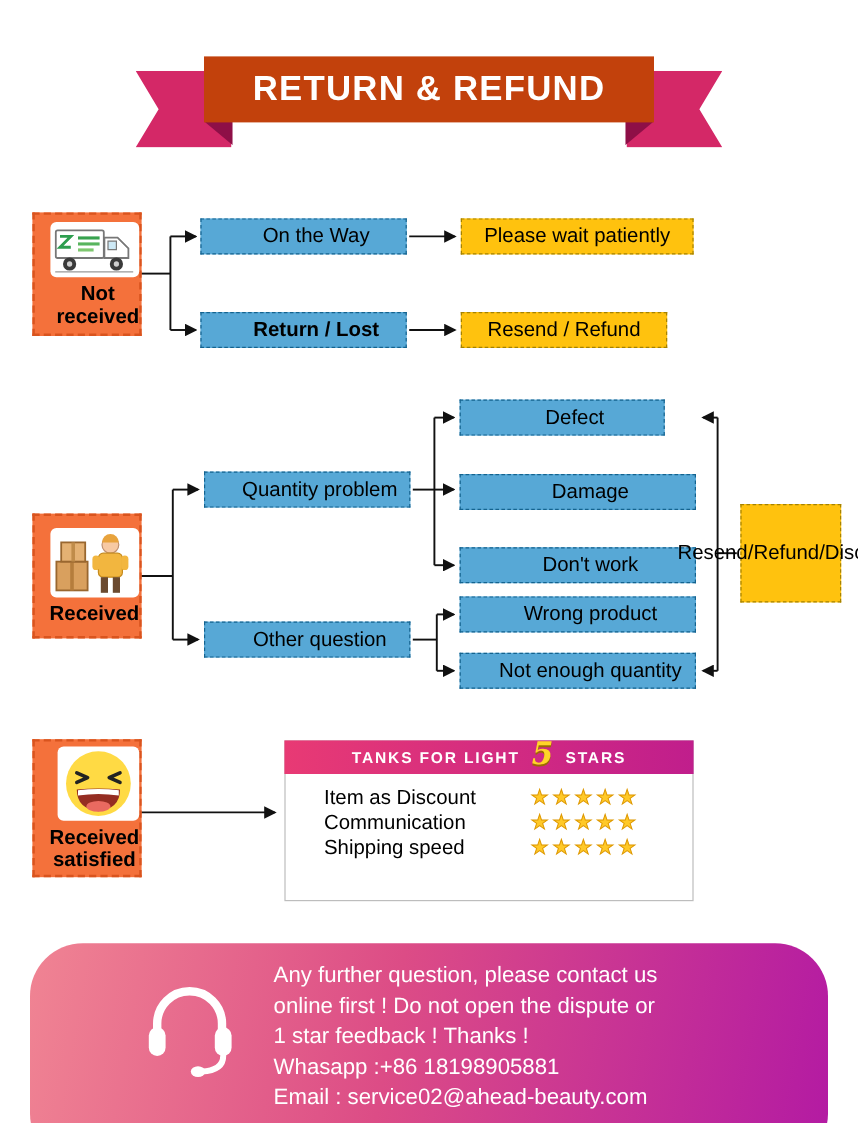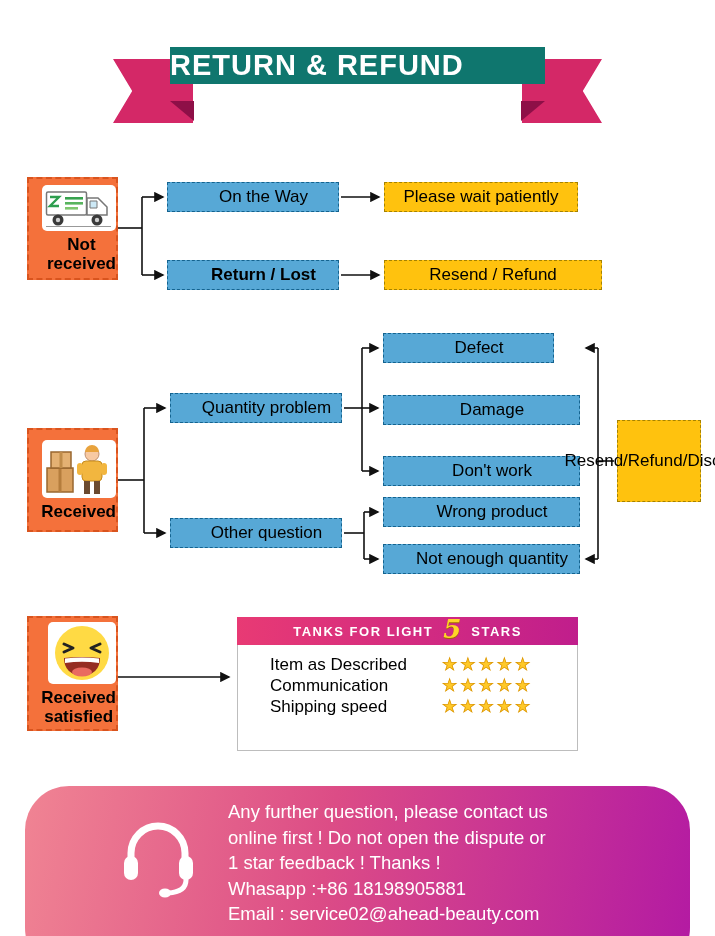--- a/index.html
+++ b/index.html
@@ -1,21 +1,21 @@
 <!DOCTYPE html>
 <html><head>
 <meta charset="utf-8">
 <style>
   * { margin:0; padding:0; box-sizing:border-box; }
   body { background:#fff; font-family:"Liberation Sans", sans-serif; }
   .canvas { position:relative; width:715px; height:936px; background:#fff; overflow:hidden; }
 
   
-  .ribbon-band { position:absolute; left:170px; top:47px; width:375px; height:37px;
-    background:#0f766e; z-index:3; display:flex; align-items:center; }
+  .ribbon-band { position:absolute; left:170px; top:47px; width:375px; height:55px;
+    background:#c2410c; z-index:3; display:flex; align-items:center; justify-content:center; }
   .banner-title { color:#fff; font-size:29px; font-weight:700; letter-spacing:1px; }
   .ribbon-tail { position:absolute; width:80px; height:64px; background:#D42867; z-index:1; }
   .tail-left  { left:113px; top:59px; clip-path:polygon(0 0,100% 0,100% 100%,0 100%,24% 50%); }
   .tail-right { left:522px; top:59px; clip-path:polygon(0 0,100% 0,76% 50%,100% 100%,0 100%); }
   .ribbon-fold { position:absolute; width:24px; height:20px; background:#8E0F47; z-index:2; }
   .fold-left  { left:170px; top:101px; clip-path:polygon(0 0,100% 0,100% 100%); }
   .fold-right { left:521px; top:101px; clip-path:polygon(0 0,100% 0,0 100%); }
 
   
   .connectors { position:absolute; left:0; top:0; z-index:2; pointer-events:none; }
@@ -127,21 +127,21 @@
     </div>
     <div class="src-label">
       <div>Not</div>
       <div>received</div>
     </div>
   </div>
 
   <div class="box box-blue" style="left:167px; top:182px; width:172px; height:30px;">On the Way</div>
   <div class="box box-yellow" style="left:384px; top:182px; width:194px; height:30px;">Please wait patiently</div>
   <div class="box box-blue" style="left:167px; top:260px; width:172px; height:30px;font-weight:bold;">Return / Lost</div>
-  <div class="box box-yellow" style="left:384px; top:260px; width:218px; height:30px;">Resend / Refund</div>
+  <div class="box box-yellow" style="left:384px; top:260px; width:172px; height:30px;">Resend / Refund</div>
 
   <div class="src-box" style="top:428px; height:104px;">
     <div class="icon-plate">
       <svg width="68" height="54" viewBox="0 0 68 54">
         <rect x="2" y="26" width="26" height="24" fill="#D9A05E" stroke="#99672f" stroke-width="1.5"></rect>
         <line x1="15" y1="26" x2="15" y2="50" stroke="#b57d3c" stroke-width="3"></line>
         <rect x="6" y="10" width="20" height="16" fill="#E4B173" stroke="#99672f" stroke-width="1.5"></rect>
         <line x1="16" y1="10" x2="16" y2="26" stroke="#c08c4a" stroke-width="3"></line>
         <circle cx="47" cy="12" r="7" fill="#F7C9A3" stroke="#c09070"></circle>
         <path d="M40,10 a7,7 0 0 1 14,0 z" fill="#E8A33D"></path>
@@ -190,21 +190,21 @@
   </div>
 
   <div class="fb-panel">
     <div class="fb-header">
       <span class="fb-h-text">TANKS FOR LIGHT</span>
       <span class="fb-h-num">5</span>
       <span class="fb-h-text">STARS</span>
     </div>
     <div class="fb-body">
       <div class="fb-row">
-        <span class="fb-label">Item as Described</span>
+        <span class="fb-label">Item as Discount</span>
         <span class="fb-stars">★★★★★</span>
       </div>
       <div class="fb-row">
         <span class="fb-label">Communication</span>
         <span class="fb-stars">★★★★★</span>
       </div>
       <div class="fb-row">
         <span class="fb-label">Shipping speed</span>
         <span class="fb-stars">★★★★★</span>
       </div>

